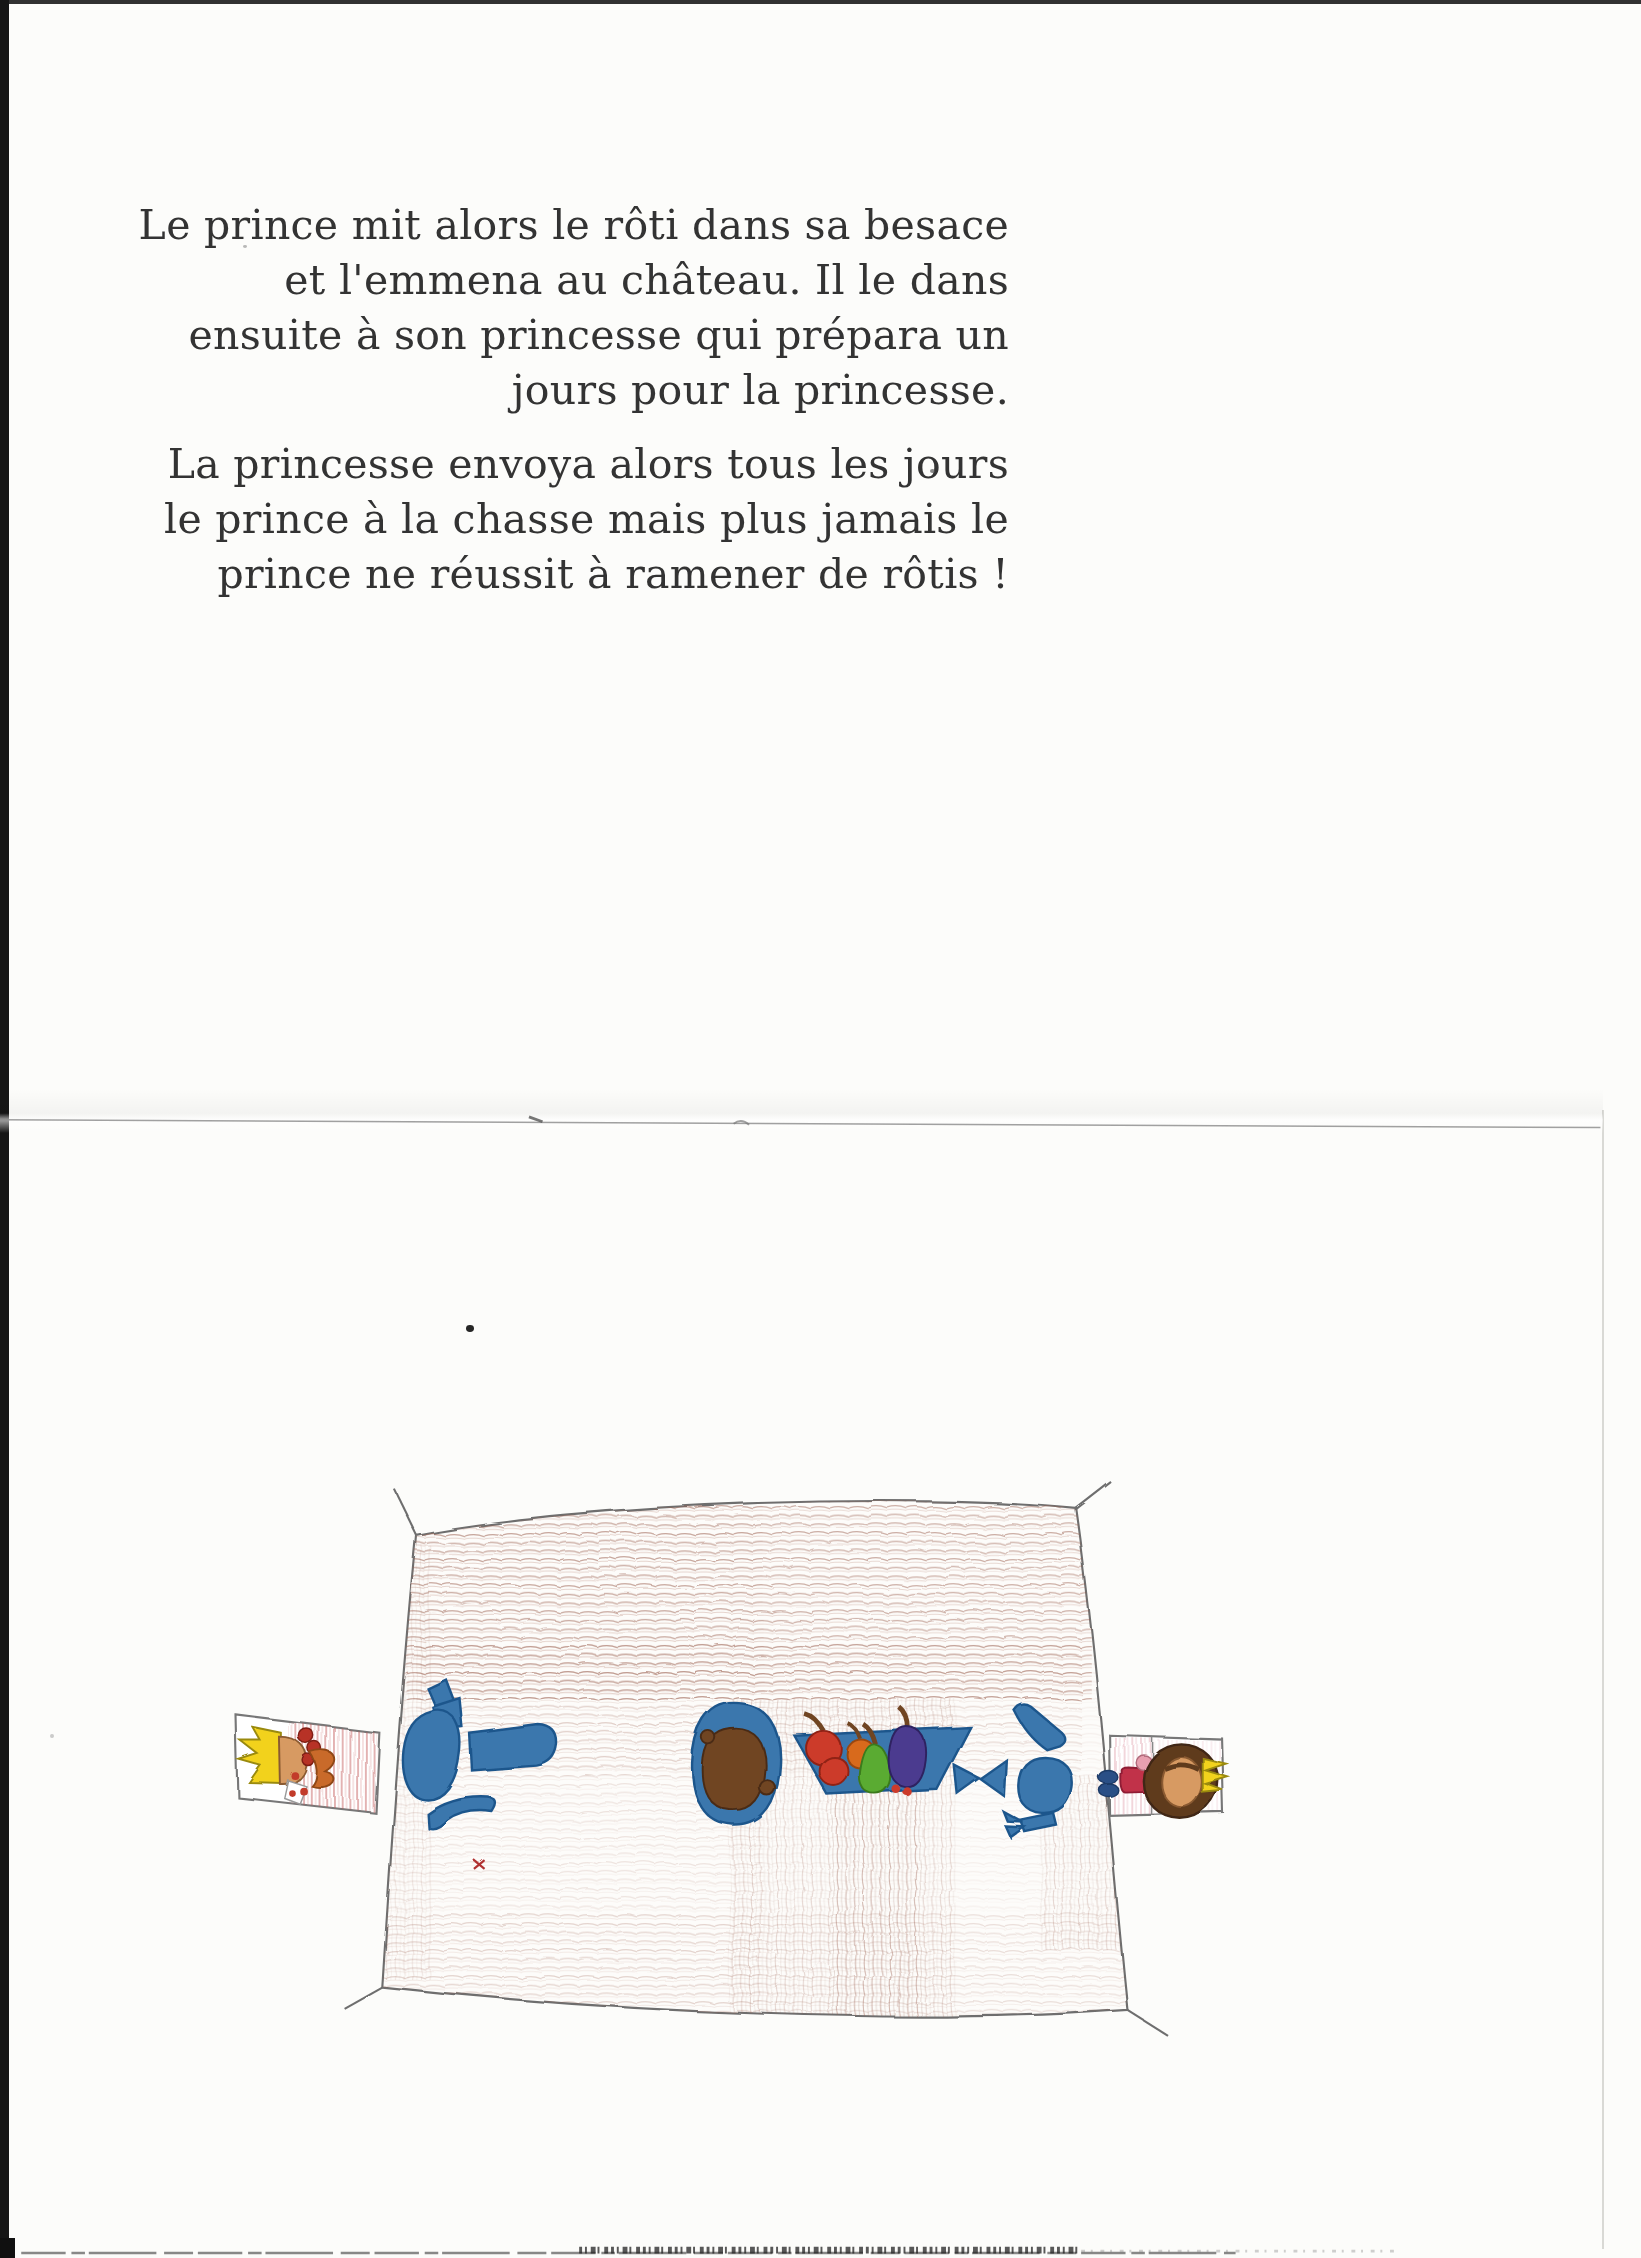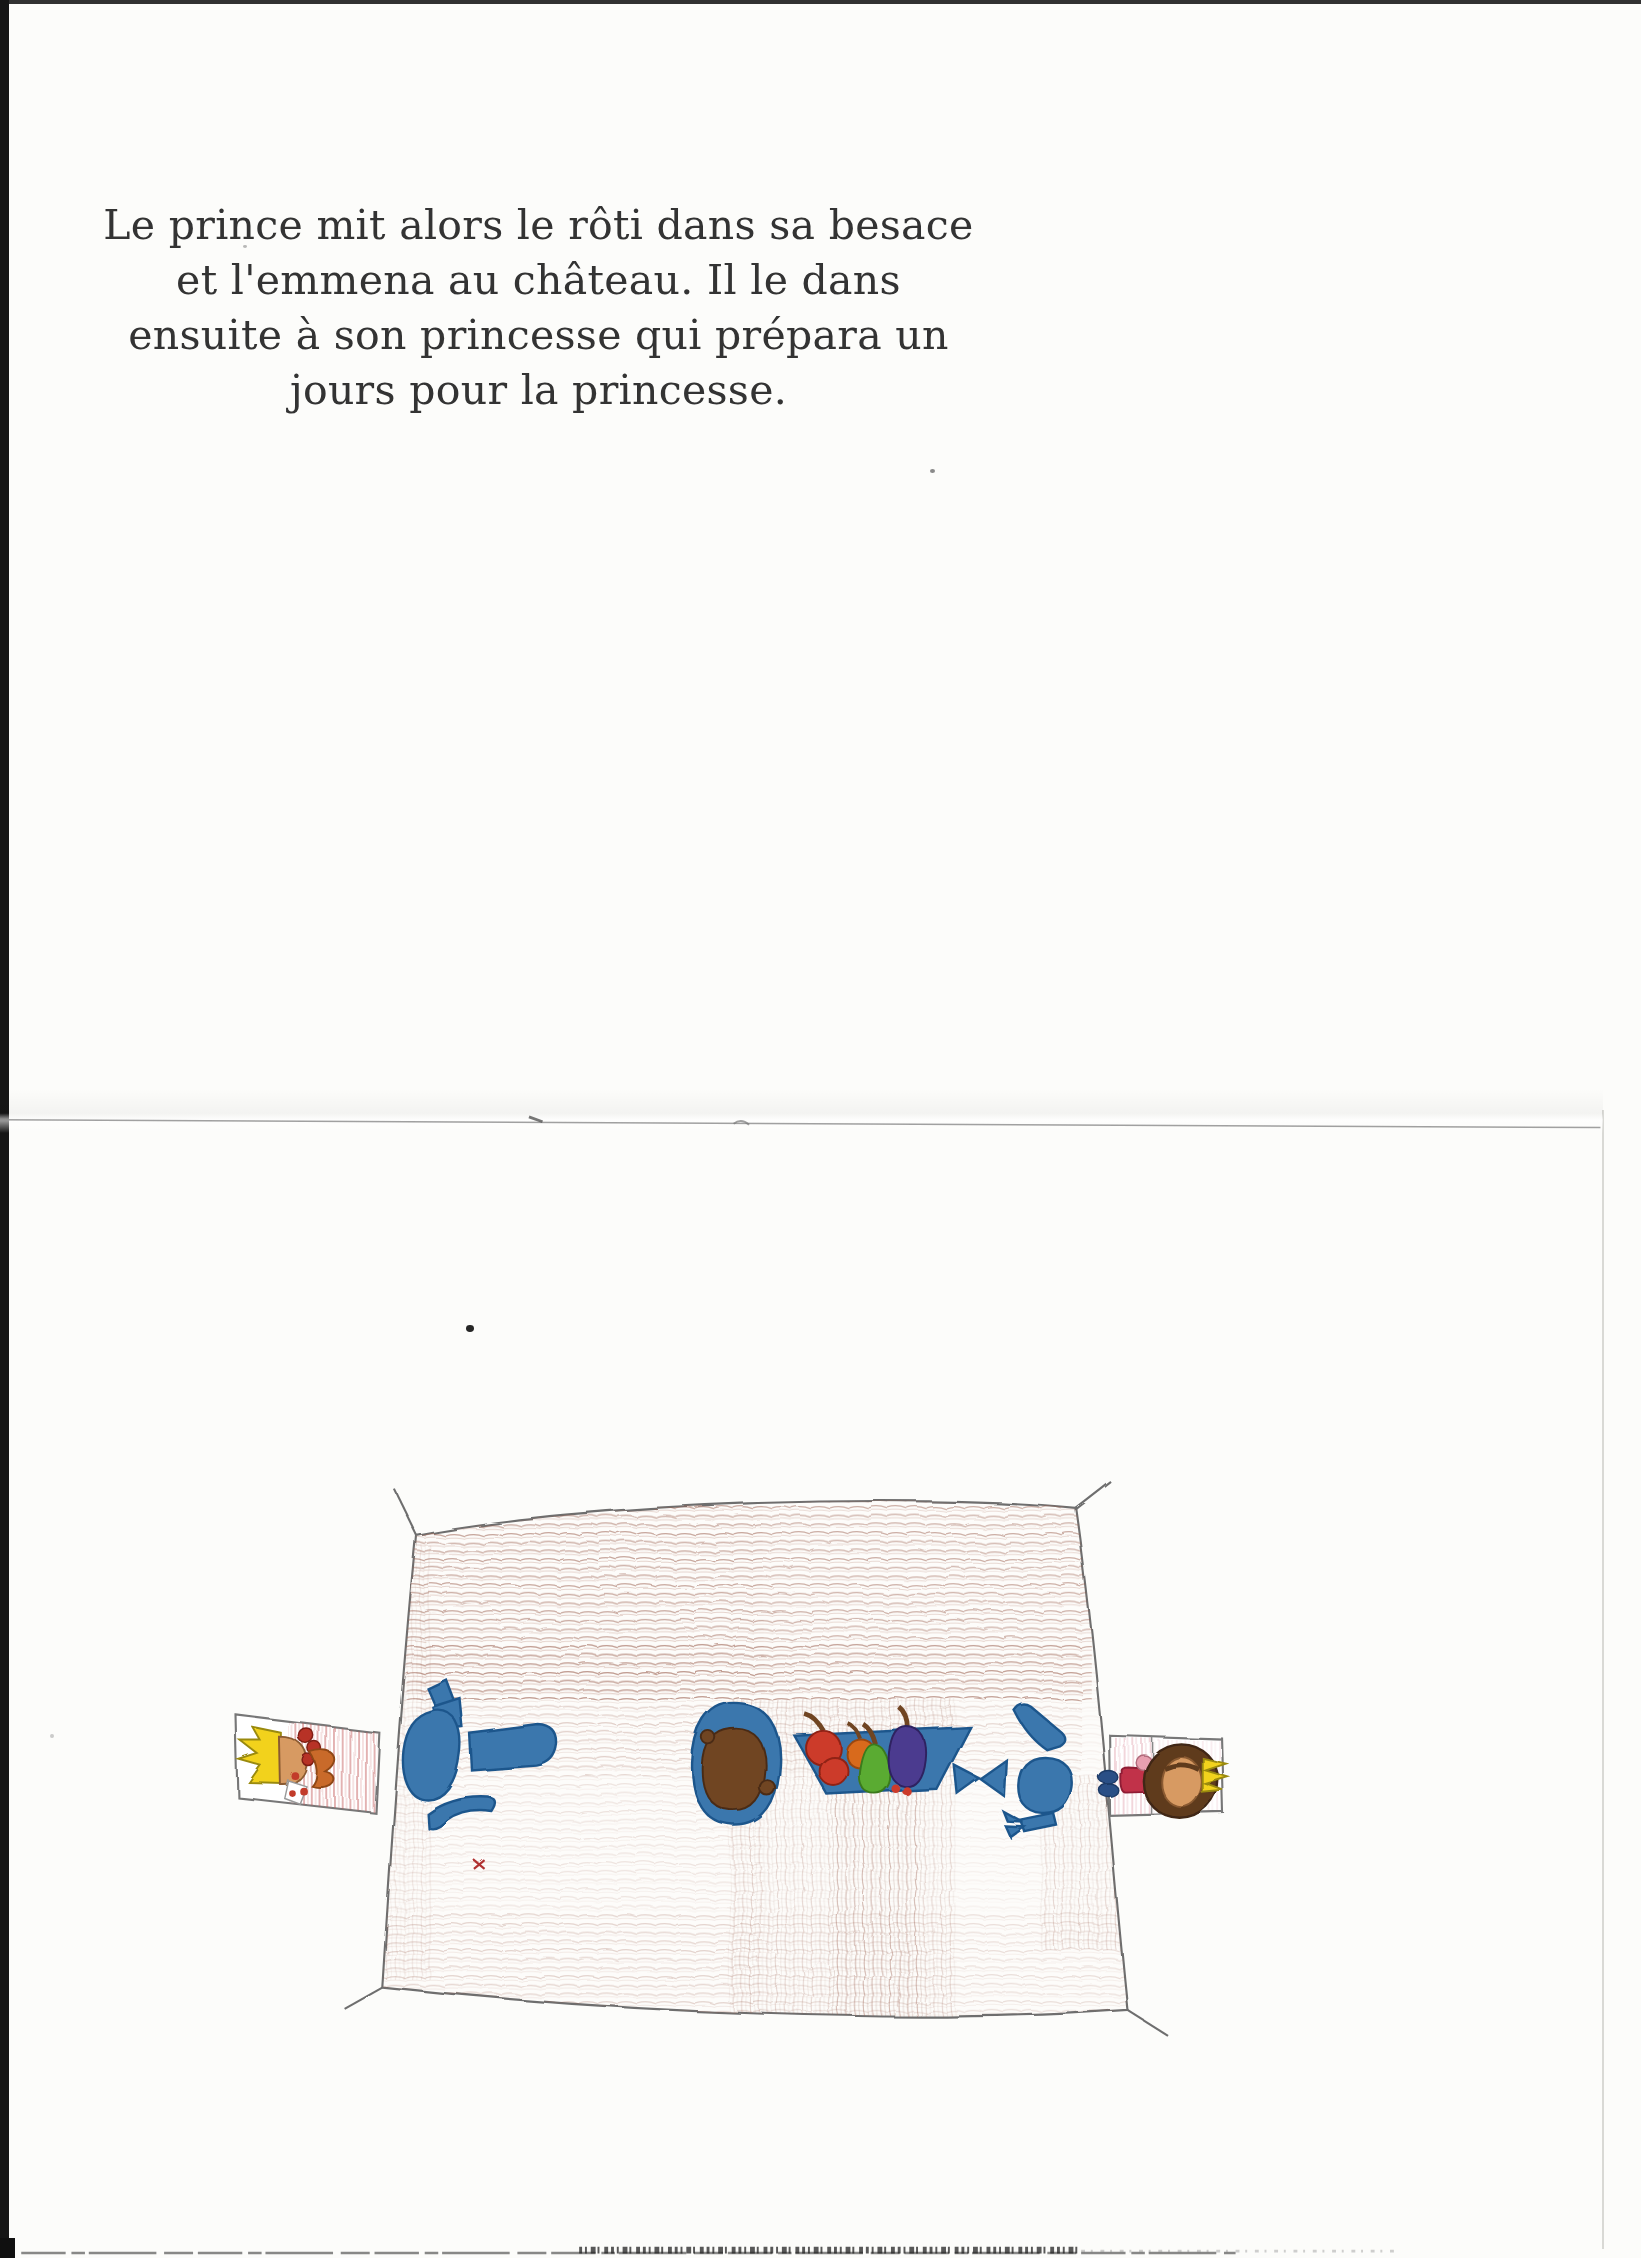--- a/index.html
+++ b/index.html
@@ -11,40 +11,45 @@
   .edge-bottom-block{position:absolute;left:0;top:2238px;width:15.4px;height:20px;background:#101010;}
   .right-page-edge{position:absolute;left:1602px;top:1110px;width:1.9px;height:1139px;background:#cfcfcc;opacity:.8;}
   
   .fold{position:absolute;left:0;top:1089px;width:1603px;height:44px;
         background:linear-gradient(180deg,rgba(0,0,0,0) 0%,rgba(0,0,0,0.035) 55%,rgba(255,255,255,.6) 70%,rgba(0,0,0,0) 100%);}
   .speck{position:absolute;border-radius:50%;}
   
   .story{position:absolute;left:68px;top:198px;width:941px;text-align:center;color:#333;
          font-size:41px;line-height:55px;letter-spacing:0.3px;}
   .story .para2{margin-top:19.3px;}
-  .story div{white-space:nowrap;}
+  .story div{white-space:nowrap;text-align:right;}
   svg{position:absolute;left:0;top:0;}
 </style>
 </head>
 <body>
 
 <div class="page">
 
   <div class="edge-top"></div>
   <div class="edge-left"></div>
   <div class="edge-bottom-block"></div>
   <div class="right-page-edge"></div>
   <div class="fold"></div>
 
   <div class="story">
     <div class="para1">
       <div>Le prince mit alors le rôti dans sa besace</div>
       <div>et l'emmena au château. Il le dans</div>
       <div>ensuite à son princesse qui prépara un</div>
       <div>jours pour la princesse.</div>
+    </div>
+    <div class="para2">
+      <div>La princesse envoya alors tous les jours</div>
+      <div>le prince à la chasse mais plus jamais le</div>
+      <div>prince ne réussit à ramener de rôtis !</div>
     </div>
   </div>
 
   <div class="speck" style="left:243px;top:245px;width:3.9px;height:2.9px;background:#8a8a8a;opacity:.6;"></div>
   <div class="speck" style="left:930px;top:469px;width:4.8px;height:3.9px;background:#5a5a5a;opacity:.7;"></div>
   <div class="speck" style="left:466px;top:1325px;width:7.7px;height:6.8px;background:#262626;"></div>
   <div class="speck" style="left:50px;top:1734px;width:3.9px;height:3.9px;background:#9a9a9a;opacity:.5;"></div>
 
   <svg width="1641" height="2258" viewBox="0 0 1700 2339">
     <defs>

